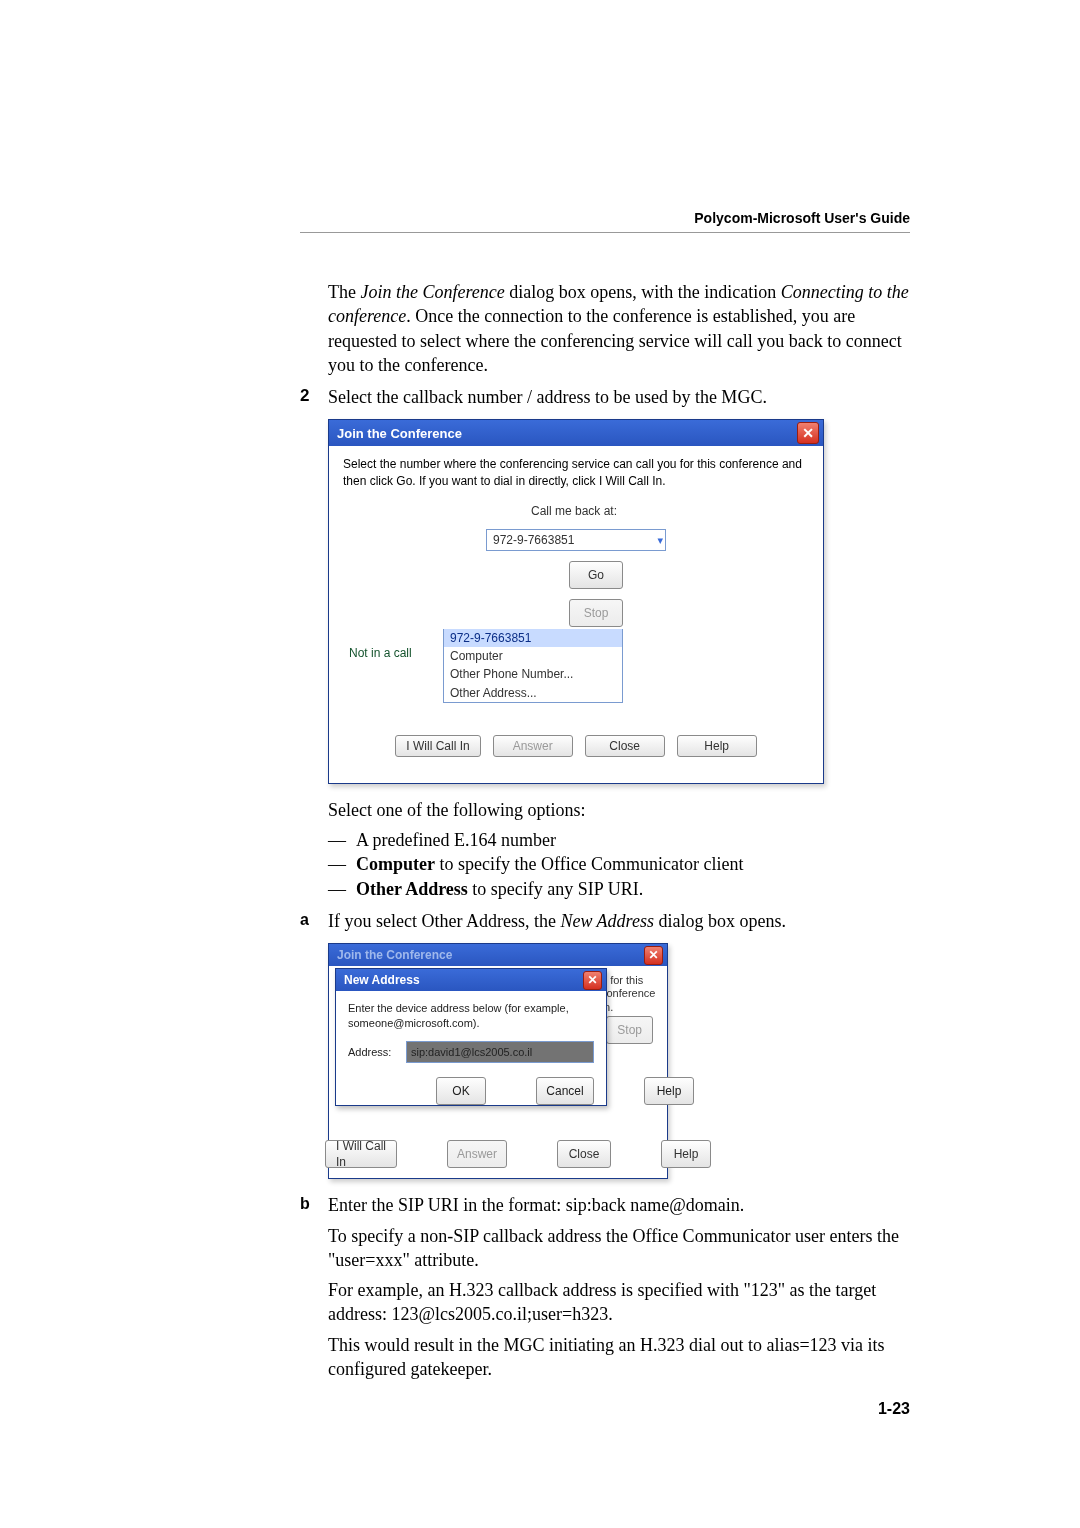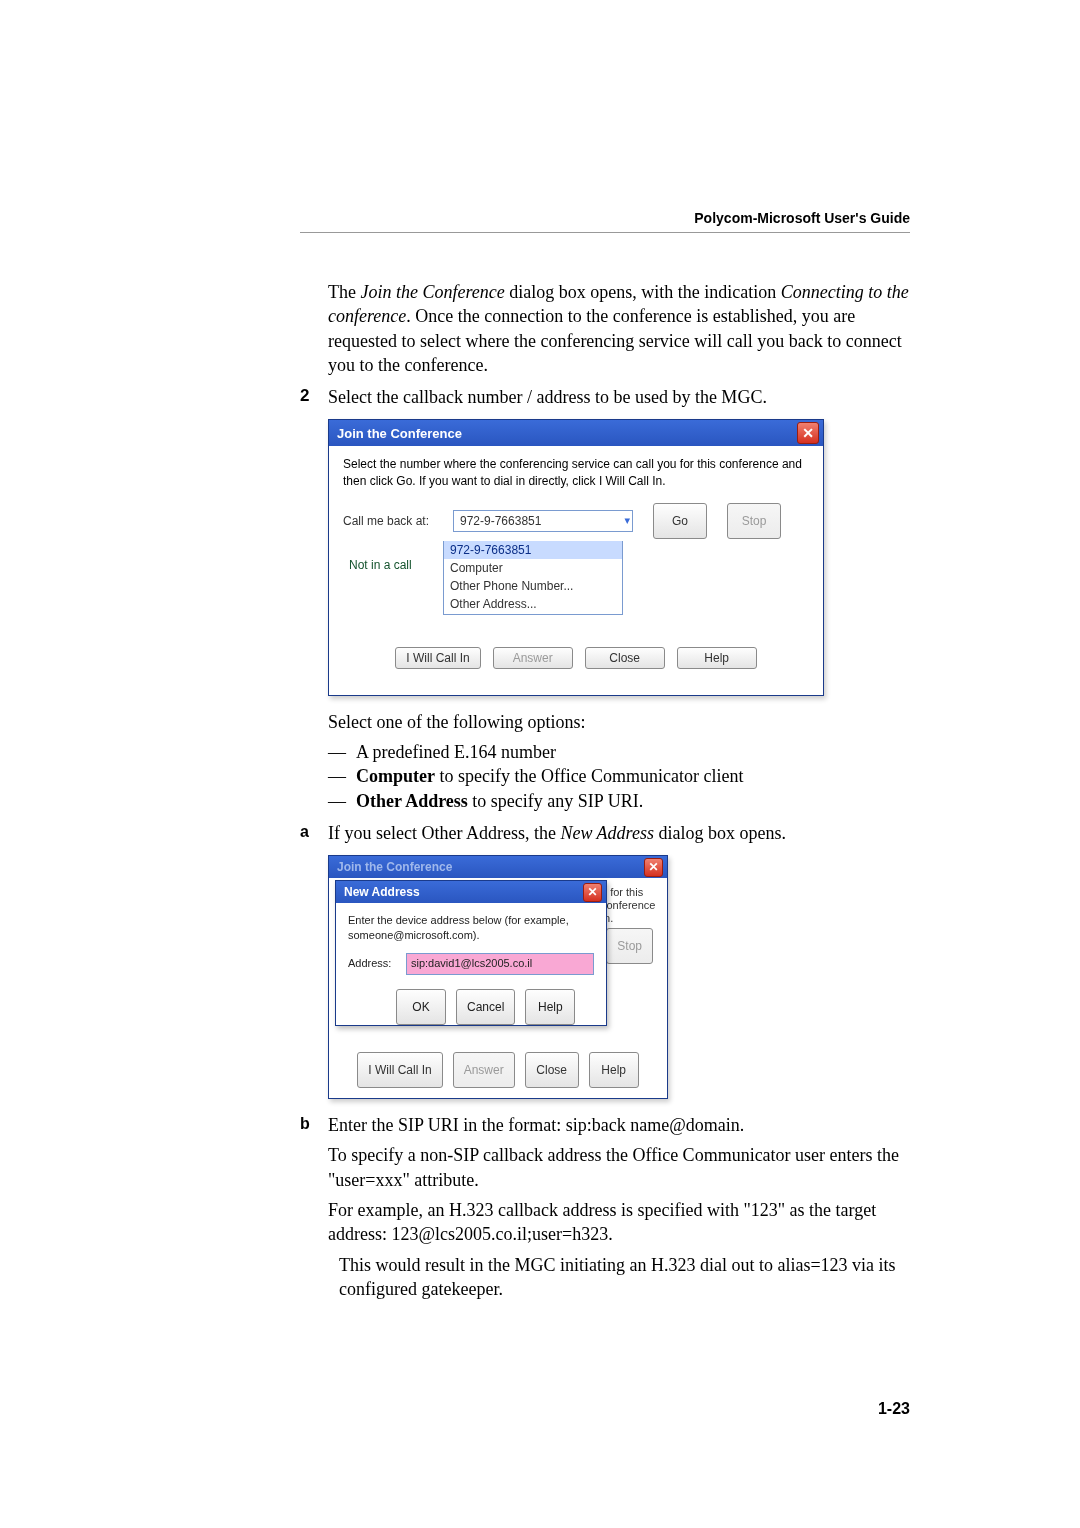--- a/index.html
+++ b/index.html
@@ -107,22 +107,23 @@
     padding: 10px 14px 14px 14px;
   }
   .instr {
     font-size: 12px;
     color: #000000;
     margin-bottom: 14px;
   }
   .row-line {
     display: flex;
     align-items: center;
-    gap: 20px;
+    gap: 10px;
     margin-bottom: 2px;
+    flex-direction: column;
   }
   .lbl-left {
     width: 90px;
     font-size: 12px;
   }
   .combo {
     display: flex;
     align-items: center;
     width: 180px;
     height: 22px;
@@ -130,31 +131,32 @@
     background: #fff;
     padding: 0 2px 0 6px;
     box-sizing: border-box;
     justify-content: space-between;
   }
   .combo-arrow {
     color: #3a6bd8;
     font-size: 11px;
   }
   .btn {
-    height: 36px;
+    height: 28px;
     min-width: 54px;
     border: 1px solid #8a8a8a;
     border-radius: 3px;
     background: linear-gradient(#fefefe, #e4e4e4);
     font-size: 12px;
     display: flex;
     align-items: center;
     justify-content: center;
     padding: 0 10px;
     box-sizing: border-box;
+    margin-left: 40px;
   }
   .btn.disabled , .btn-dis {
     color: #9a9a9a;
     background: linear-gradient(#f6f6f6, #ececec);
   }
   .dropdown-list {
     margin-left: 100px;
     width: 180px;
     border: 1px solid #7a9bd0;
     border-top: none;
@@ -248,21 +250,21 @@
     margin: 10px 0 14px 0;
   }
   .inner-input {
     flex: 1;
     height: 20px;
     border: 1px solid #7a9bd0;
     padding: 0 4px;
     display: flex;
     align-items: center;
     font-size: 11px;
-    background: #f9a8d4;
+    background: #737373;
   }
   .inner-btns {
     display: flex;
     gap: 10px;
     justify-content: flex-start;
     padding-left: 48px;
   }
   .dlg2 .behind-right {
     position: absolute;
     top: 30px;
@@ -413,20 +415,20 @@
         <div class="btn" style="min-width:50px;">Help</div>
       </div>
     </div>
 
     <div class="step-row">
       <div class="step-letter">b</div>
       <div class="step-text">
         <div>Enter the SIP URI in the format: sip:back name@domain.</div>
         <div style="margin-top:6px;">To specify a non-SIP callback address the Office Communicator user enters the "user=xxx" attribute.</div>
         <div style="margin-top:6px;">For example, an H.323 callback address is specified with "123" as the target address: 123@lcs2005.co.il;user=h323.</div>
-        <div style="margin-top:6px;margin-left:11px;">This would result in the MGC initiating an H.323 dial out to alias=123 via its configured gatekeeper.</div>
+        <div style="margin-top:6px;">This would result in the MGC initiating an H.323 dial out to alias=123 via its configured gatekeeper.</div>
       </div>
     </div>
 
   </div>
 
   <div class="page-num">1-23</div>
 </div>
 
 </body></html>

